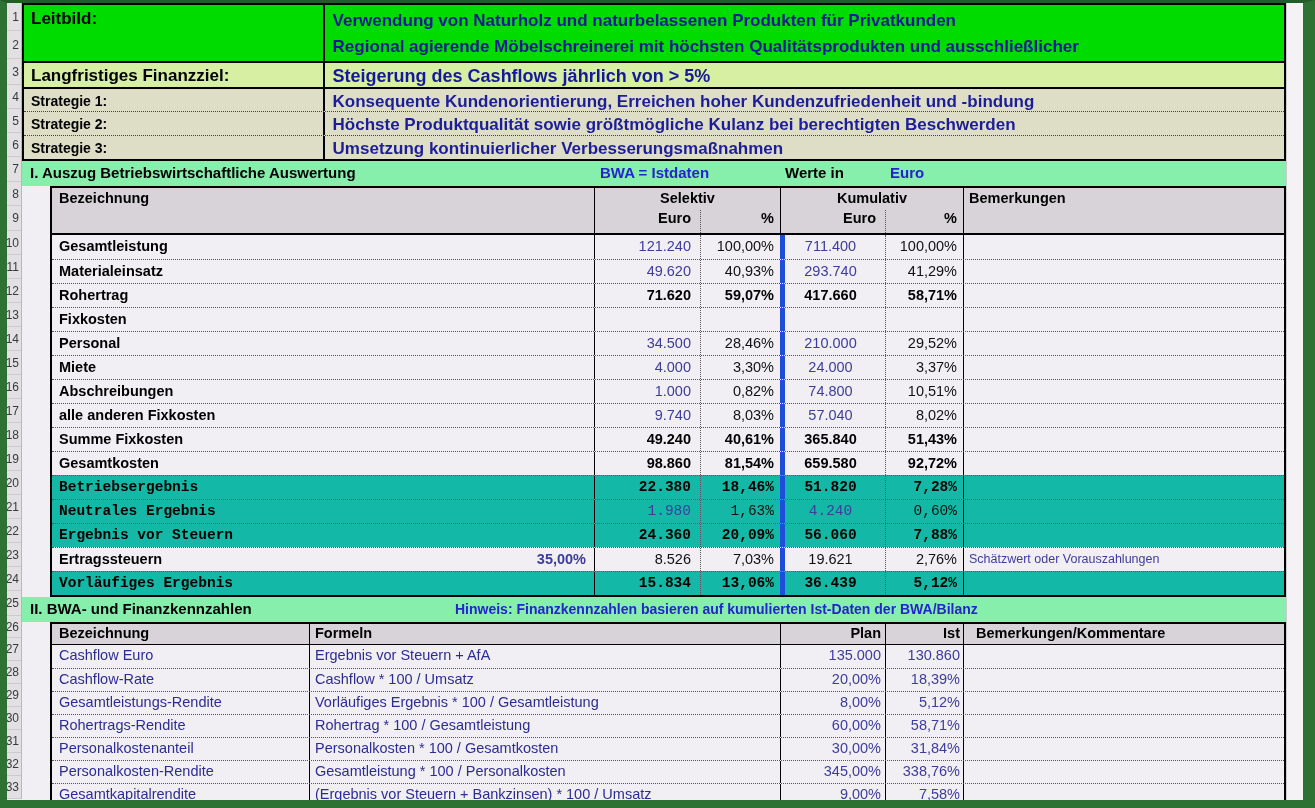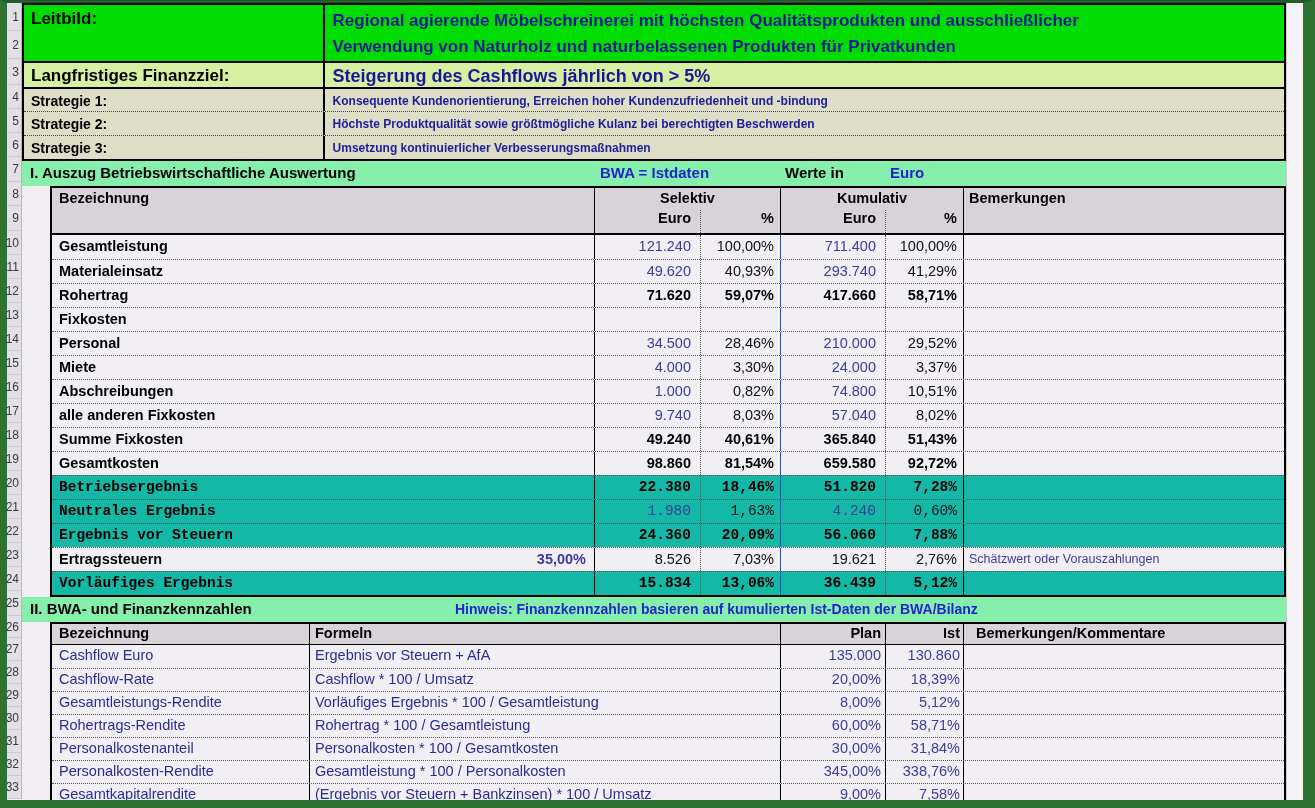--- a/index.html
+++ b/index.html
@@ -26,21 +26,21 @@
   .tlabel { width:305px; border-right:2px solid #000; padding:2px 4px 0 7px; font-weight:bold; color:#000; }
   .tvalue { width:974px; padding:2px 4px 0 8px; font-weight:bold; color:#17179a; }
   .r-leitbild { height:56px; background:#00dc00; }
   .r-leitbild .tlabel { font-size:17px; padding-top:4px; }
   .r-leitbild .tvalue { font-size:17px; line-height:26px; padding-top:3px; color:#1a1a92; }
   .r-finanzziel { height:26px; background:#d6efa2; border-top:2px solid #000; }
   .r-finanzziel .tlabel { font-size:17px; line-height:22px; }
   .r-finanzziel .tvalue { font-size:18px; line-height:22px; color:#17179a; }
   .r-strategie { height:24px; background:#dedec6; }
   .r-strategie .tlabel { font-size:14px; line-height:21px; }
-  .r-strategie .tvalue { font-size:12px; line-height:21px; color:#1d1d9c; }
+  .r-strategie .tvalue { font-size:17px; line-height:21px; color:#1d1d9c; }
   .r-strategie.first { border-top:2px solid #000; }
   .r-strategie + .r-strategie { border-top:1px dotted #444; }
 
   
   .secbar { position:relative; height:25px; background:#86efac; width:1264px; line-height:24px; }
   .secbar .sectitle { position:absolute; left:8px; top:0; font-weight:bold; font-size:15px; color:#000; }
   .secbar .bwanote  { position:absolute; left:578px; top:0; font-weight:bold; font-size:15px; color:#2424cc; }
   .secbar .wertein  { position:absolute; left:763px; top:0; font-weight:bold; font-size:15px; color:#000; }
   .secbar .werteunit{ position:absolute; left:868px; top:0; font-weight:bold; font-size:15px; color:#2424cc; }
   .secbar .hinweis  { position:absolute; left:433px; top:0; font-weight:bold; font-size:14px; color:#2424cc; }
@@ -57,21 +57,21 @@
   .h-pct1 { grid-row:2; grid-column:3; text-align:right; padding-right:6px; border-left:1px dotted #555; }
   .h-euro2{ grid-row:2; grid-column:4; text-align:right; padding-right:9px; border-left:1px solid #000; }
   .h-pct2 { grid-row:2; grid-column:5; text-align:right; padding-right:6px; border-left:1px dotted #555; }
 
   .s1row { display:grid; grid-template-columns:543px 105px 80px 105px 78px 321px; height:24px; font-size:14.5px; line-height:22px; }
   .s1row + .s1row { border-top:1px dotted #555; }
   .s1row > div { overflow:hidden; white-space:nowrap; }
   .cB { padding-left:7px; color:#000; display:flex; justify-content:space-between; padding-right:8px; border-right:1px solid #000;font-weight:bold; }
   .cC { text-align:right; padding-right:9px; color:#3c3c9e; }
   .cD { text-align:right; padding-right:6px; color:#111; border-left:1px dotted #555; }
-  .cE { text-align:right; padding-right:9px; color:#3c3c9e; border-left:1px solid #1d4ed8; }
+  .cE { text-align:center; padding-right:9px; color:#3c3c9e; border-left:5px solid #1d4ed8; }
   .cF { text-align:right; padding-right:6px; color:#111; border-left:1px dotted #555; }
   .cG { padding-left:5px; border-left:1px solid #000; font-size:12.5px; color:#3c3c9e; line-height:23px; }
   .s1row.bold .cB, .s1row.labelbold .cB { font-weight:bold; }
   .s1row.bold .cC, .s1row.bold .cD, .s1row.bold .cE, .s1row.bold .cF { font-weight:bold; color:#000; }
   .s1row.plainvals .cC, .s1row.plainvals .cE { color:#111; }
   .s1row.shaded { background:#14b8a6;font-family:Liberation Mono, monospace; }
   .extra { color:#3c3c9e; }
 
   
   .s2table { margin-left:28px; width:1236px; border:2px solid #000; background:#f2eff4; }
@@ -132,22 +132,22 @@
         <div class="gcell" style="height: 23px;">33</div>
       </div>
     <div class="rightstrip"></div>
 
     <div class="content">
 
       <div class="top-block">
         <div class="trow r-leitbild">
           <div class="tlabel">Leitbild:</div>
           <div class="tvalue">
+            <div>Verwendung von Naturholz und naturbelassenen Produkten für Privatkunden</div>
             <div>Regional agierende Möbelschreinerei mit höchsten Qualitätsprodukten und ausschließlicher</div>
-            <div>Verwendung von Naturholz und naturbelassenen Produkten für Privatkunden</div>
           </div>
         </div>
         <div class="trow r-finanzziel">
           <div class="tlabel">Langfristiges Finanzziel:</div>
           <div class="tvalue">Steigerung des Cashflows jährlich von &gt; 5%</div>
         </div>
         <div class="trow r-strategie first">
           <div class="tlabel">Strategie 1:</div>
           <div class="tvalue">Konsequente Kundenorientierung, Erreichen hoher Kundenzufriedenheit und -bindung</div>
         </div>

